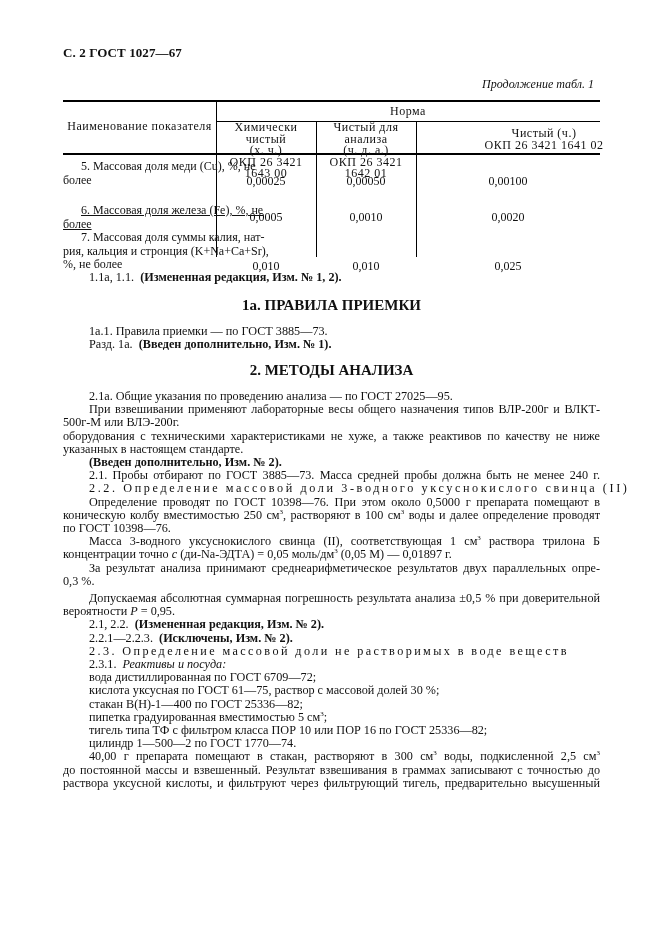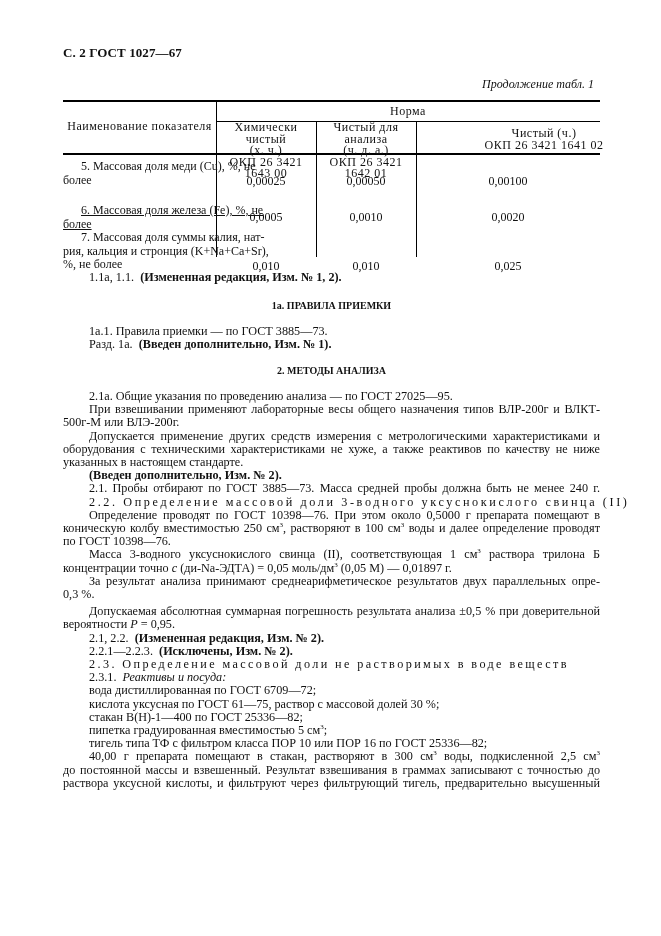--- a/index.html
+++ b/index.html
@@ -37,21 +37,21 @@
       font-size: 12px; line-height: 13.5px;
     }
     .body-row .val {
       position: absolute; text-align: center; font-size: 12px; bottom: 0;
     }
     
     .txt { position: absolute; left: 63px; width: 537px; font-size: 12.2px; line-height: 13.2px; }
     .bold { font-weight: bold; }
     .ital { font-style: italic; }
     .spaced { letter-spacing: 3px; }
-    .heading { text-align: center; font-weight: bold; font-size: 10px; }
+    .heading { text-align: center; font-weight: bold; font-size: 15px; }
     sup { font-size: 7px; line-height: 0; vertical-align: 5px; }
     .line { display: block; white-space: nowrap; }
     .just-last { text-align-last: justify; }
   </style>
 </head>
 <body>
 
 <div class="page-header">С. 2 ГОСТ 1027—67</div>
 <div class="table-caption">Продолжение табл. 1</div>
 
@@ -125,21 +125,20 @@
   <span class="line"><span>Разд. 1а.</span>&nbsp;
     <span class="bold">(Введен дополнительно, Изм. № 1).</span></span>
 </div>
 
 <div class="txt heading" style="top:364px;">2. МЕТОДЫ АНАЛИЗА</div>
 
 <div class="txt" style="top:390px;">
   <span class="line" style="padding-left:26px;">2.1а. Общие указания по проведению анализа — по ГОСТ 27025—95.</span>
   <span class="line just-last" style="padding-left:26px;">При взвешивании применяют лабораторные весы общего назначения типов ВЛР-200г и ВЛКТ-</span>
   <span class="line">500г-М или ВЛЭ-200г.</span>
-  <span class="line just-last" style="padding-left:26px;">Допускается применение других средств измерения с метрологическими характеристиками и</span>
   <span class="line just-last">оборудования с техническими характеристиками не хуже, а также реактивов по качеству не ниже</span>
   <span class="line">указанных в настоящем стандарте.</span>
   <span class="line bold" style="padding-left:26px;">(Введен дополнительно, Изм. № 2).</span>
   <span class="line just-last" style="padding-left:26px;">2.1. Пробы отбирают по ГОСТ 3885—73. Масса средней пробы должна быть не менее 240 г.</span>
   <span class="line spaced" style="padding-left:26px; letter-spacing:2.6px;">2.2. Определение массовой доли 3-водного уксуснокислого свинца (II)</span>
   <span class="line just-last" style="padding-left:26px;">Определение проводят по ГОСТ 10398—76. При этом около 0,5000 г препарата помещают в</span>
   <span class="line just-last"><span>коническую колбу вместимостью 250 см</span><sup>3</sup><span>, растворяют в 100 см</span><sup>3</sup><span> воды и далее определение проводят</span></span>
   <span class="line">по ГОСТ 10398—76.</span>
   <span class="line just-last" style="padding-left:26px;"><span>Масса 3-водного уксуснокислого свинца (II), соответствующая 1 см</span><sup>3</sup><span> раствора трилона Б</span></span>
   <span class="line"><span>концентрации точно </span><span class="ital">c</span><span> (ди-Na-ЭДТА) = 0,05 моль/дм</span><sup>3</sup><span> (0,05 М) — 0,01897 г.</span></span>
@@ -149,16 +148,17 @@
   <span class="line"><span>вероятности </span><span class="ital">P</span><span> = 0,95.</span></span>
   <span class="line" style="padding-left:26px;"><span>2.1, 2.2.</span>&nbsp; <span class="bold">(Измененная редакция, Изм. № 2).</span></span>
   <span class="line" style="padding-left:26px;"><span>2.2.1—2.2.3.</span>&nbsp; <span class="bold">(Исключены, Изм. № 2).</span></span>
   <span class="line" style="padding-left:26px; letter-spacing:2.4px;">2.3. Определение массовой доли не растворимых в воде веществ</span>
   <span class="line" style="padding-left:26px;"><span>2.3.1.</span>&nbsp; <span class="ital">Реактивы и посуда:</span></span>
   <span class="line" style="padding-left:26px;">вода дистиллированная по ГОСТ 6709—72;</span>
   <span class="line" style="padding-left:26px;">кислота уксусная по ГОСТ 61—75, раствор с массовой долей 30 %;</span>
   <span class="line" style="padding-left:26px;">стакан В(Н)-1—400 по ГОСТ 25336—82;</span>
   <span class="line" style="padding-left:26px;"><span>пипетка градуированная вместимостью 5 см</span><sup>3</sup><span>;</span></span>
   <span class="line" style="padding-left:26px;">тигель типа ТФ с фильтром класса ПОР 10 или ПОР 16 по ГОСТ 25336—82;</span>
+  <span class="line" style="padding-left:26px;">цилиндр 1—500—2 по ГОСТ 1770—74.</span>
   <span class="line just-last" style="padding-left:26px;"><span>40,00 г препарата помещают в стакан, растворяют в 300 см</span><sup>3</sup><span> воды, подкисленной 2,5 см</span><sup>3</sup></span>
   <span class="line just-last">до постоянной массы и взвешенный. Результат взвешивания в граммах записывают с точностью до</span>
   <span class="line just-last">раствора уксусной кислоты, и фильтруют через фильтрующий тигель, предварительно высушенный</span>
 </div>
 
 </body></html>

